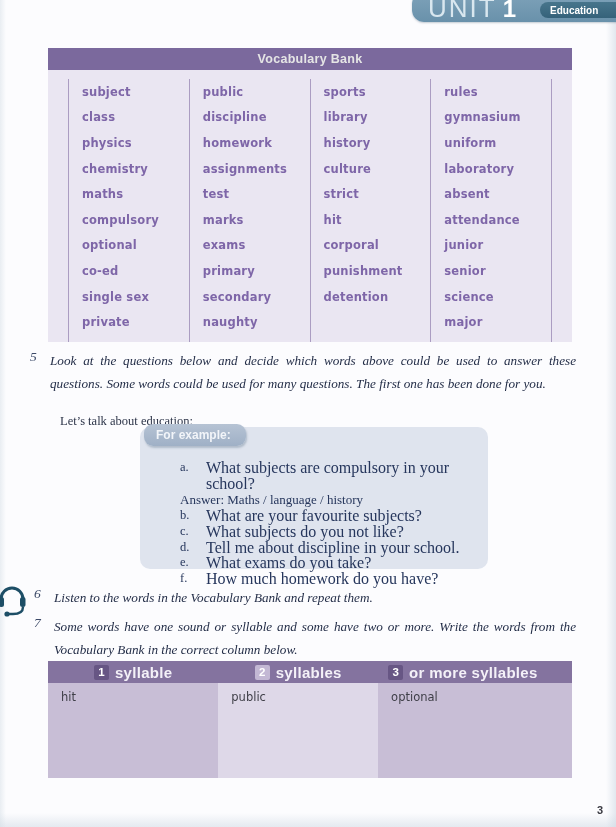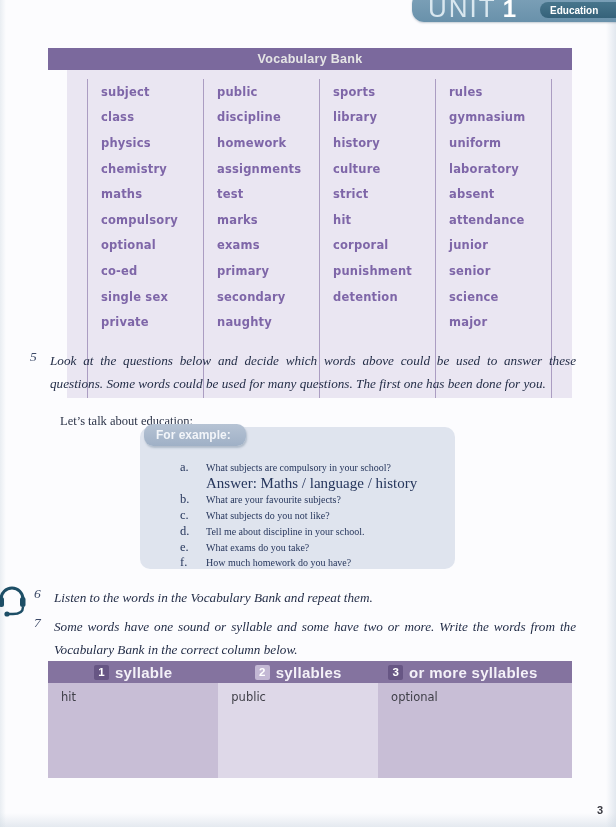--- a/index.html
+++ b/index.html
@@ -51,23 +51,22 @@
   .voc { position: absolute; left: 48px; top: 48px; width: 524px; }
   .voc-header {
     height: 22px; background: #7b699d;
     display: flex; align-items: center; justify-content: center;
   }
   .voc-header span {
     font-family: "Liberation Sans", sans-serif;
     font-size: 12.5px; font-weight: 700; color: #e5e5e5; letter-spacing: .3px;
   }
   .voc-body {
-    background: #eae6f2; height: 328px; padding: 9px 20px 0 20px;
+    background: #eae6f2; height: 272px; padding: 9px 20px 0 20px;
     display: flex;
-    margin-left: 19px;
   }
   .voc-col { flex: 1; border-left: 1px solid #ab9dc2; padding-left: 13px; }
   .voc-col:last-child { border-right: 1px solid #ab9dc2; }
   .voc-word {
     height: 25.6px; display: flex; align-items: center;
     font-family: "DejaVu Sans", sans-serif;
     font-size: 11.5px; font-weight: 600; color: #7e66a8; letter-spacing: .2px;
   }
 
   
@@ -81,42 +80,42 @@
     line-height: 23px; text-align: justify;
   }
   .ex5 { left: 30px; top: 349px; width: 546px; }
   .intro-line {
     position: absolute; left: 60px; top: 414px;
     font-size: 12.5px; color: #2c3448;
   }
 
   
   .example-box {
-    position: absolute; left: 140px; top: 427px; width: 315px; height: 142px;
+    position: absolute; left: 140px; top: 427px; width: 348px; height: 142px;
     background: #dfe4ee; border-radius: 10px;
   }
   .example-tab {
     position: absolute; left: 4px; top: -3px; height: 22px; min-width: 102px;
     background: linear-gradient(to bottom, #b6c3d4, #9fb0c6);
     border-radius: 9px; box-shadow: 1px 2px 2px rgba(120,140,160,.45);
     display: flex; align-items: center; padding: 0 12px;
   }
   .example-tab span {
     font-family: "Liberation Sans", sans-serif;
     font-size: 12px; font-weight: 700; color: #f2f5f9;
   }
   .example-list { margin: 33px 0 0 40px; }
   .example-item { display: flex; line-height: 15.9px; }
   .example-letter {
     flex: 0 0 26px; font-size: 12.5px; color: #26365c;
   }
-  .example-q { font-size: 10px; color: #26365c; }
+  .example-q { font-size: 16px; color: #26365c; }
   .example-answer {
-    margin-left: 26px; line-height: 15.9px;
-    font-size: 15px; color: #26365c;
+    line-height: 15.9px;
+    font-size: 13px; color: #26365c;
   }
 
   
   .ex6 { left: 34px; top: 586px; width: 542px; }
   .ex7 { left: 34px; top: 615px; width: 542px; }
   .headset { position: absolute; left: -7px; top: 578px; width: 38px; height: 40px; }
 
   
   .syl { position: absolute; left: 48px; top: 661px; width: 524px; }
   .syl-header {

